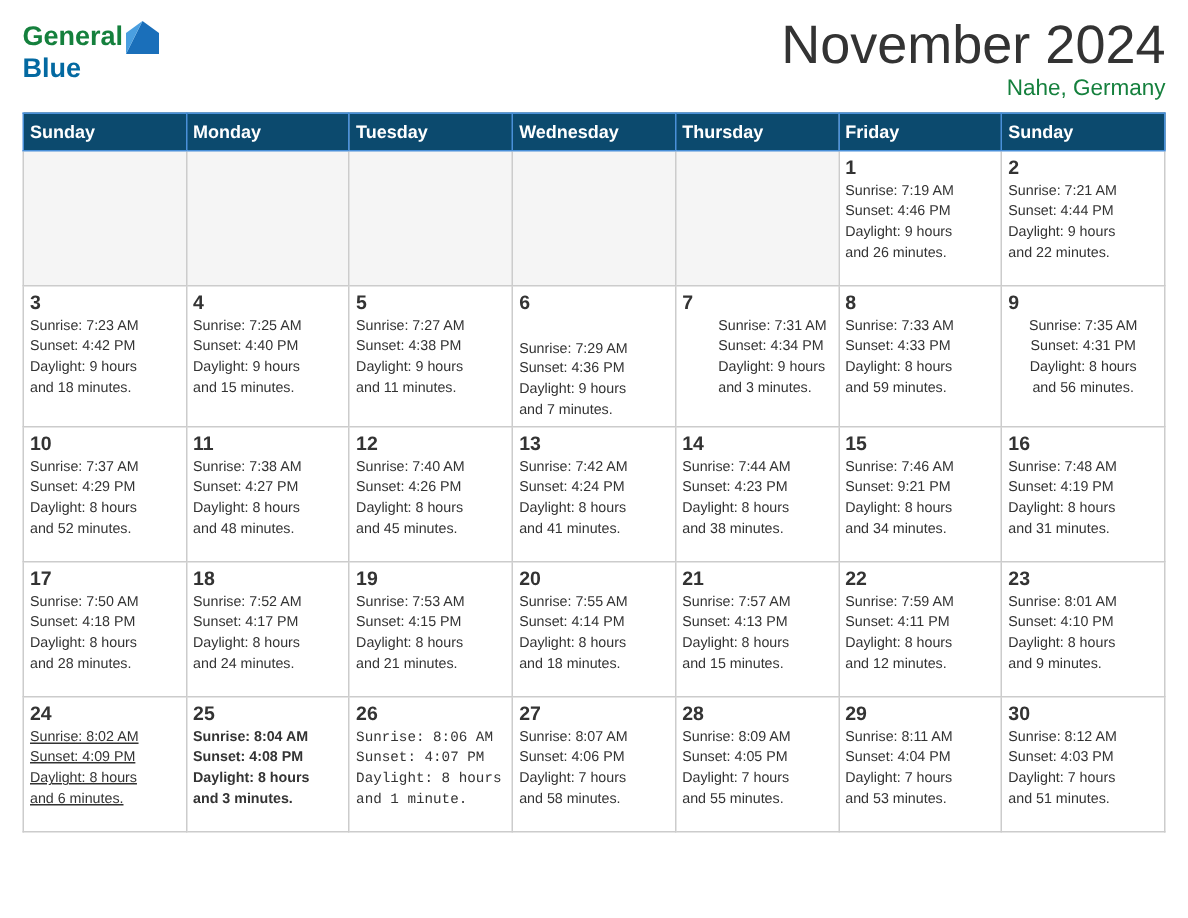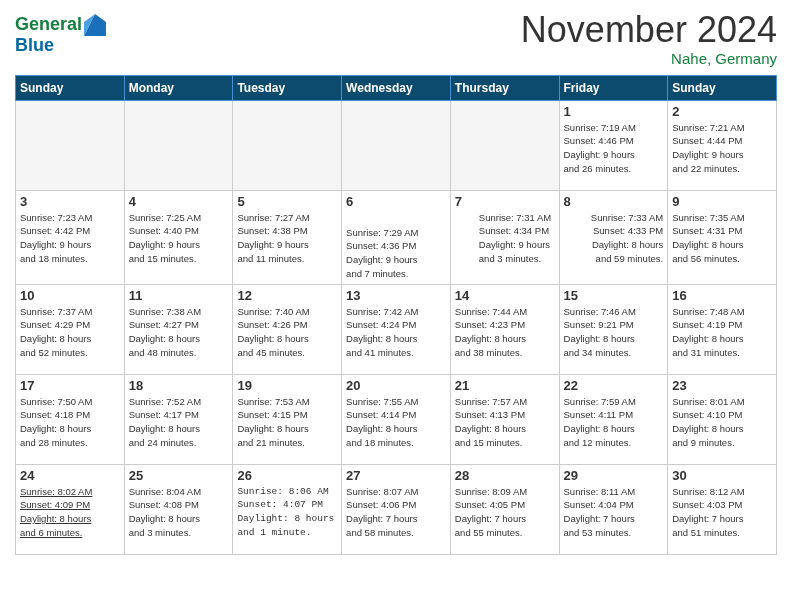--- a/index.html
+++ b/index.html
@@ -171,28 +171,28 @@
         </td>
         <td>
           <span class="day-num">7</span>
           <div class="day-info" style="white-space: pre-line; margin-left: 24px;">Sunrise: 7:31 AM
 Sunset: 4:34 PM
 Daylight: 9 hours
 and 3 minutes.</div>
         </td>
         <td>
           <span class="day-num">8</span>
-          <div class="day-info" style="white-space: pre-line; text-align: right;">Sunrise: 7:33 AM
+          <div class="day-info" style="white-space: pre-line;">Sunrise: 7:33 AM
 Sunset: 4:33 PM
 Daylight: 8 hours
 and 59 minutes.</div>
         </td>
         <td>
           <span class="day-num">9</span>
-          <div class="day-info" style="white-space: pre-line;">Sunrise: 7:35 AM
+          <div class="day-info" style="white-space: pre-line; text-align: center;">Sunrise: 7:35 AM
 Sunset: 4:31 PM
 Daylight: 8 hours
 and 56 minutes.</div>
         </td>
       </tr>
       <tr>
         <td>
           <span class="day-num">10</span>
           <div class="day-info" style="white-space: pre-line;">Sunrise: 7:37 AM
 Sunset: 4:29 PM
@@ -296,21 +296,21 @@
       <tr>
         <td>
           <span class="day-num">24</span>
           <div class="day-info" style="white-space: pre-line; text-decoration: underline;">Sunrise: 8:02 AM
 Sunset: 4:09 PM
 Daylight: 8 hours
 and 6 minutes.</div>
         </td>
         <td>
           <span class="day-num">25</span>
-          <div class="day-info" style="white-space: pre-line;">Sunrise: 8:04 AM
+          <div class="day-info" style="white-space: pre-line; font-weight: bold;">Sunrise: 8:04 AM
 Sunset: 4:08 PM
 Daylight: 8 hours
 and 3 minutes.</div>
         </td>
         <td>
           <span class="day-num">26</span>
           <div class="day-info" style="white-space: pre-line; font-family: Liberation Mono, monospace;">Sunrise: 8:06 AM
 Sunset: 4:07 PM
 Daylight: 8 hours
 and 1 minute.</div>

